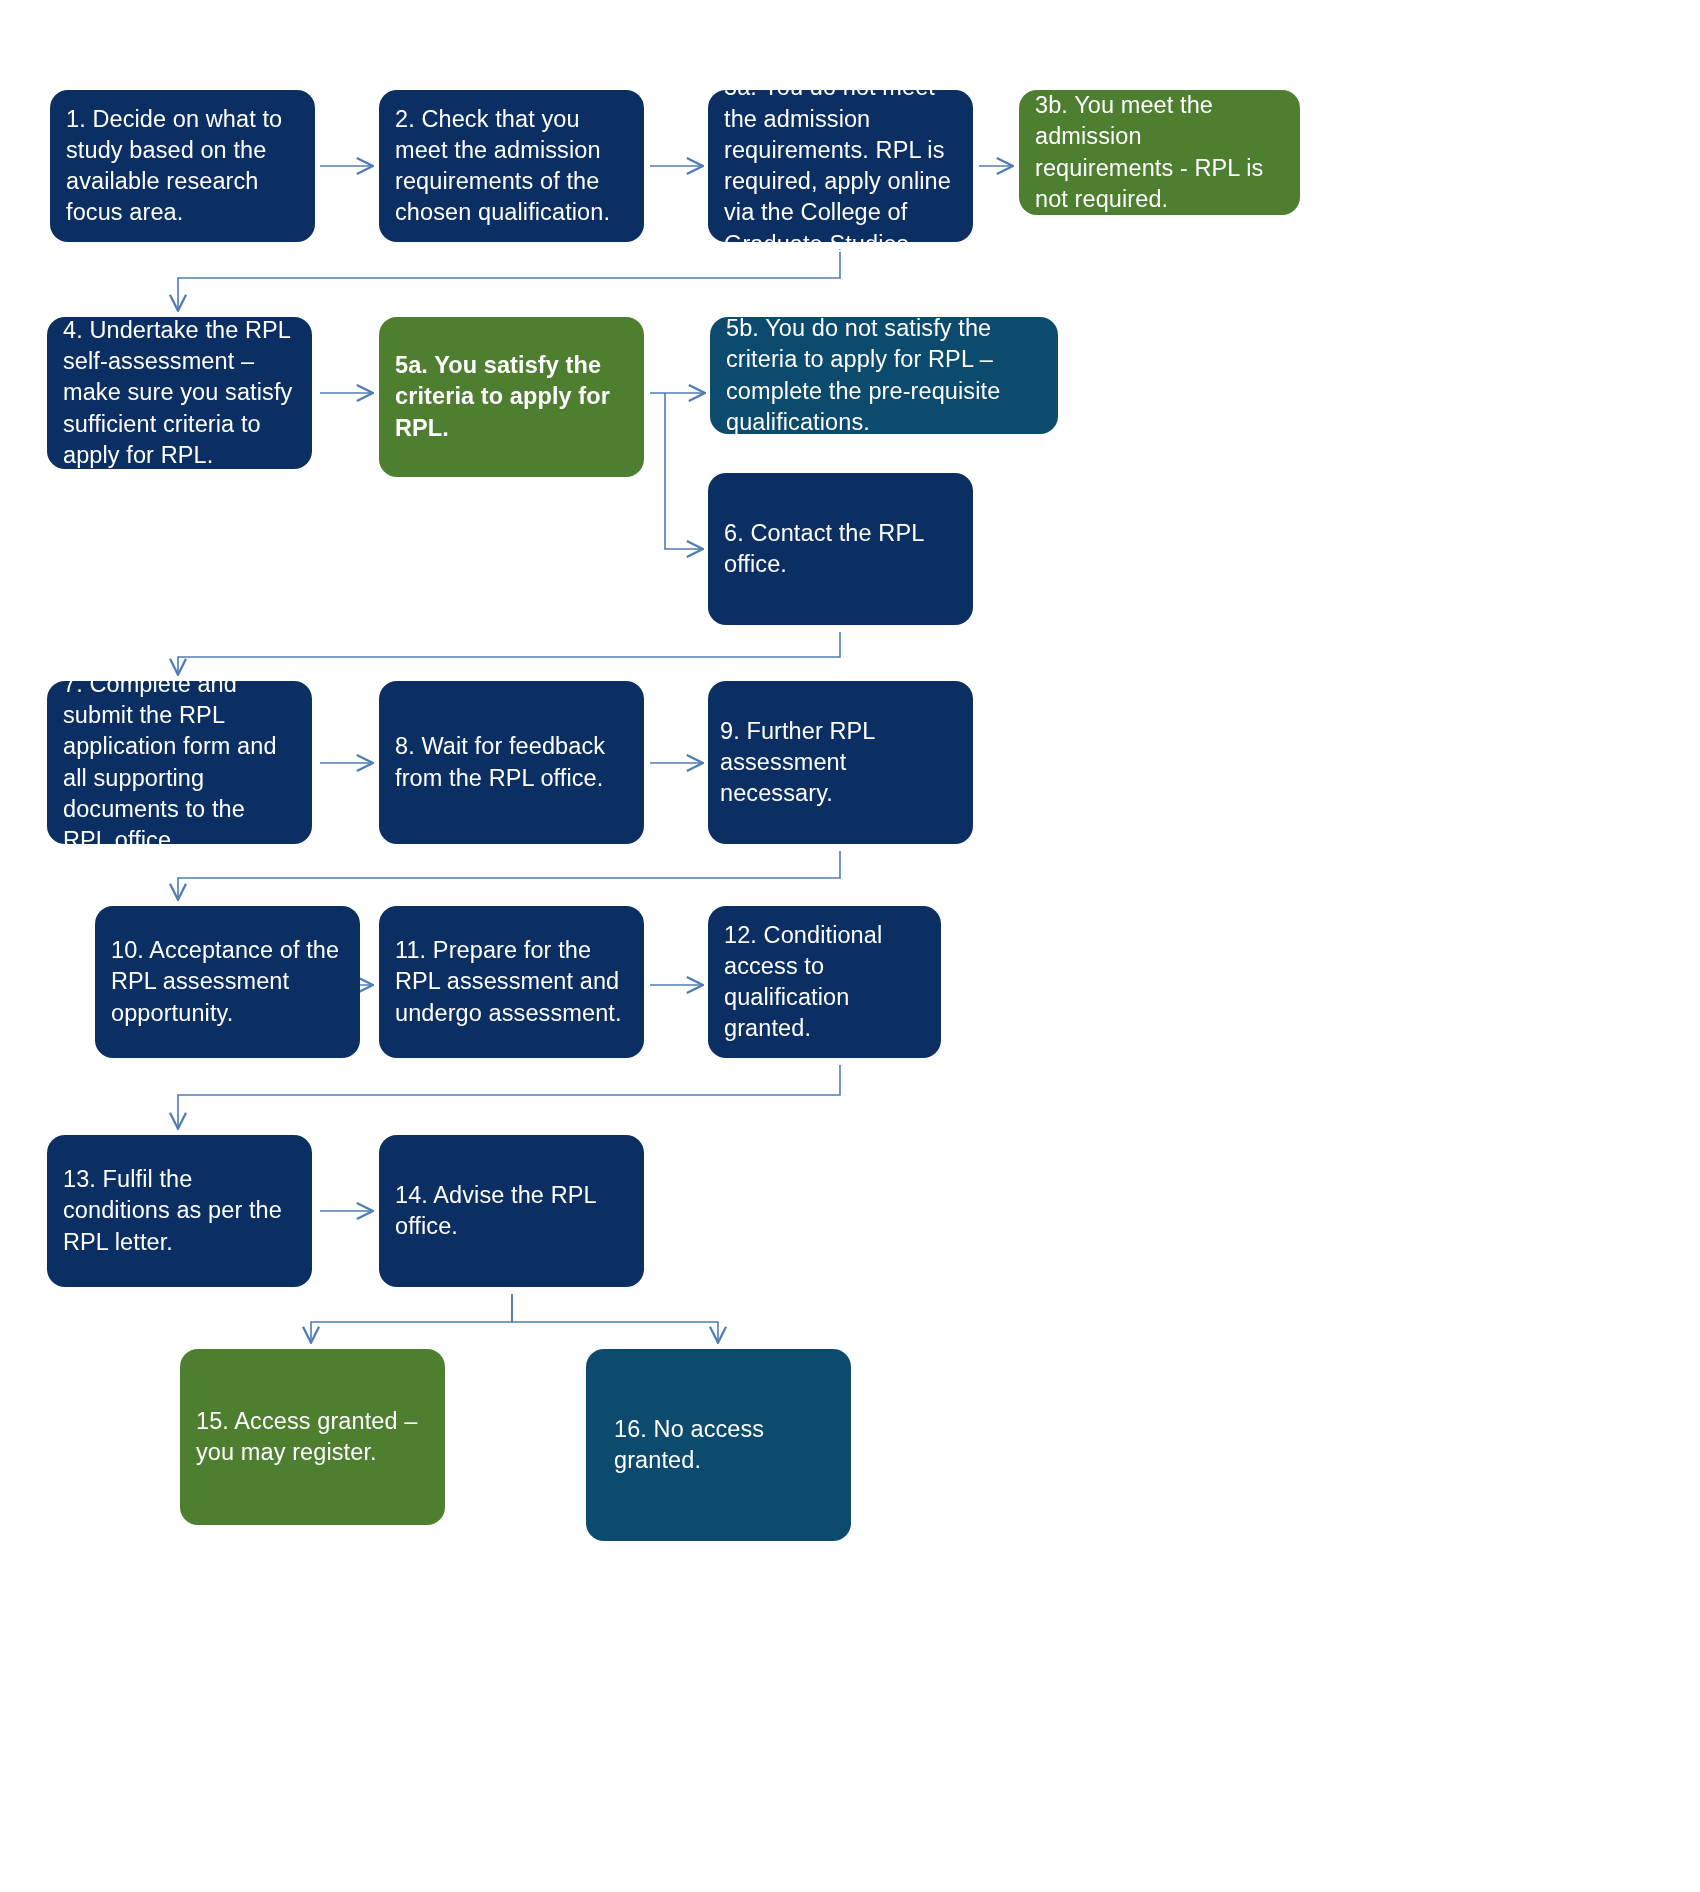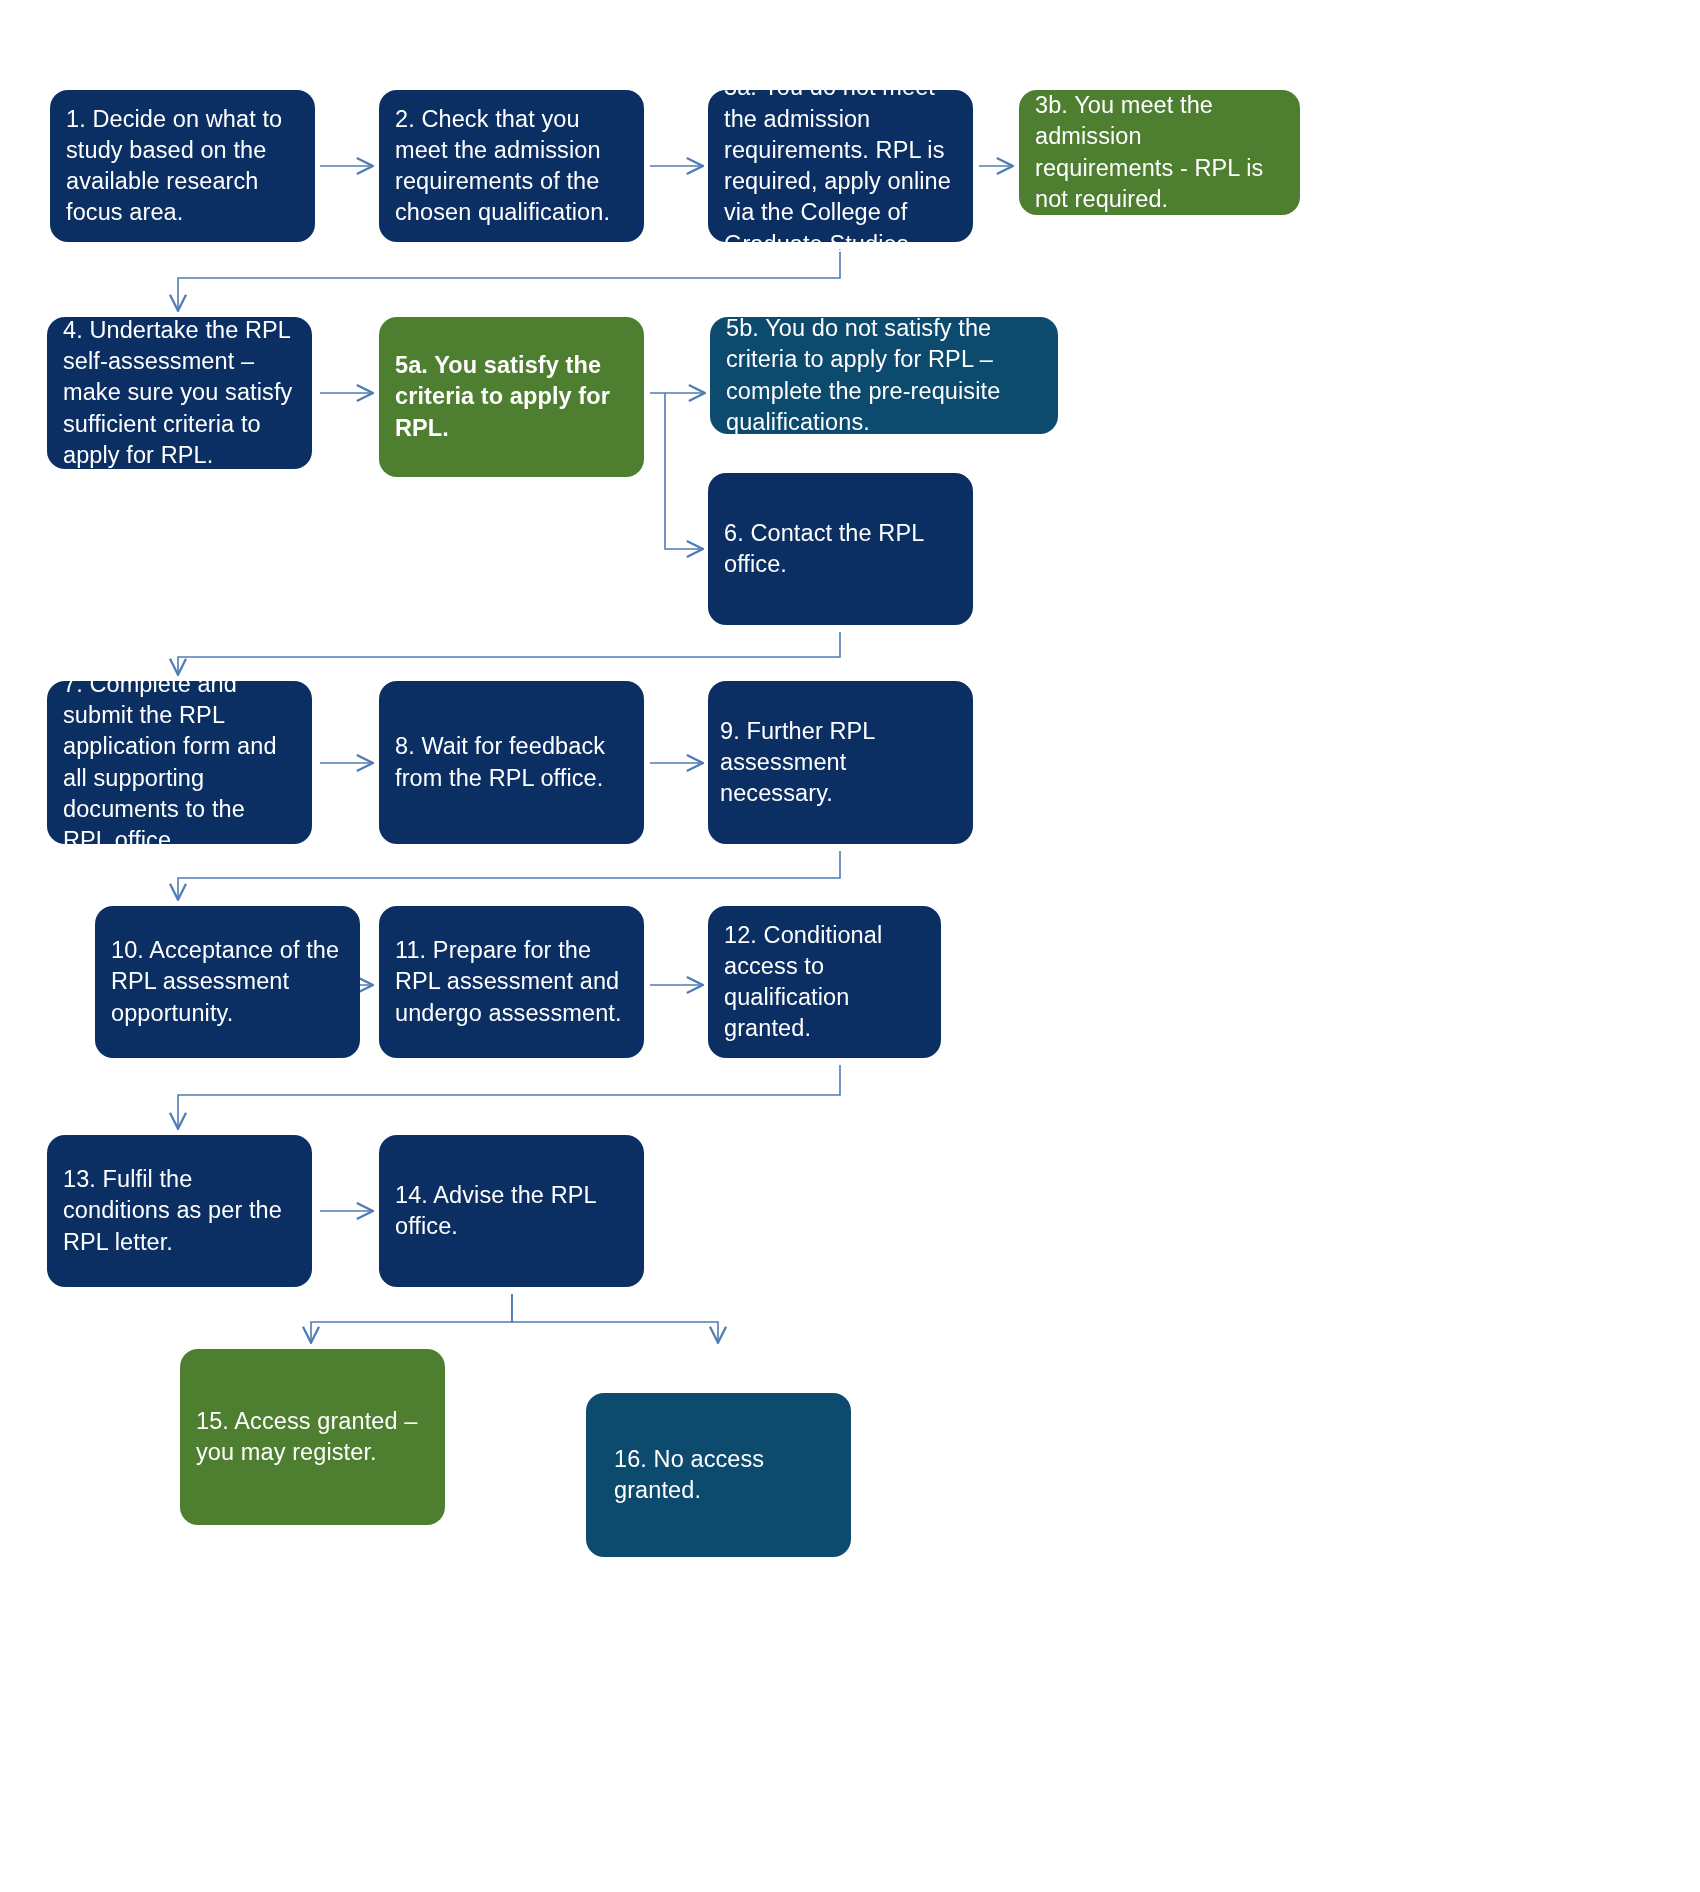--- a/index.html
+++ b/index.html
@@ -130,18 +130,18 @@
       </div>
       <div class="node navy" style="left: 47px; top: 1135px; width: 265px; height: 152px;">
         <span>13. Fulfil the conditions as per the RPL letter.</span>
       </div>
       <div class="node navy" style="left: 379px; top: 1135px; width: 265px; height: 152px;">
         <span>14. Advise the RPL office.</span>
       </div>
       <div class="node green" style="left: 180px; top: 1349px; width: 265px; height: 176px;">
         <span>15. Access granted – you may register.</span>
       </div>
-      <div class="node gray" style="left: 586px; top: 1393px; width: 265px; height: 164px; padding-left: 28px;">
+      <div class="node gray" style="left: 586px; top: 1349px; width: 265px; height: 192px; padding-left: 28px;">
         <span>16. No access granted.</span>
       </div>
     </div>
 
 </div>
 
 </body></html>

